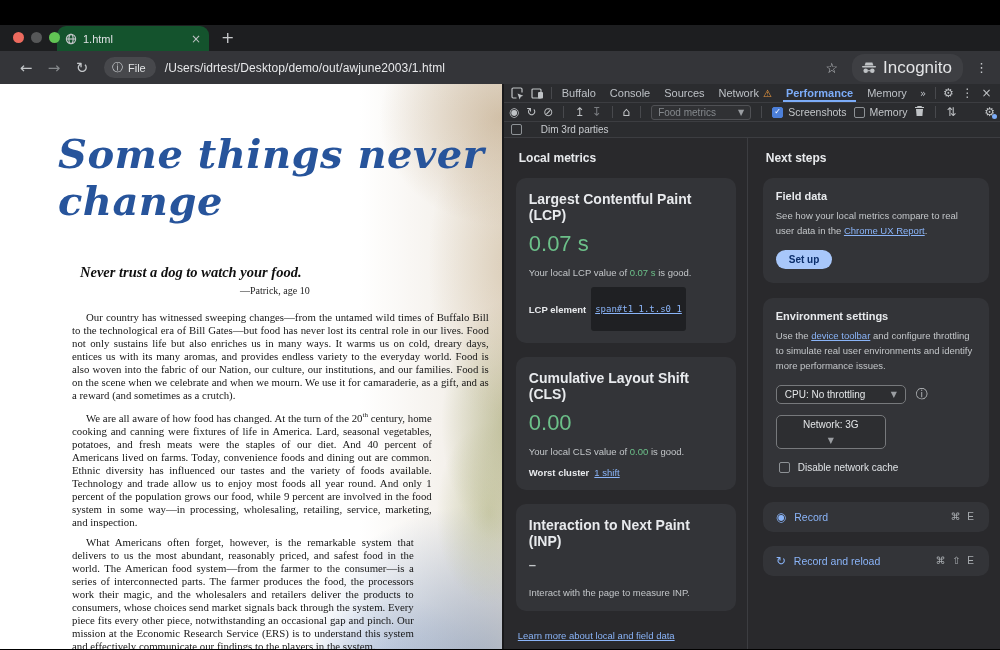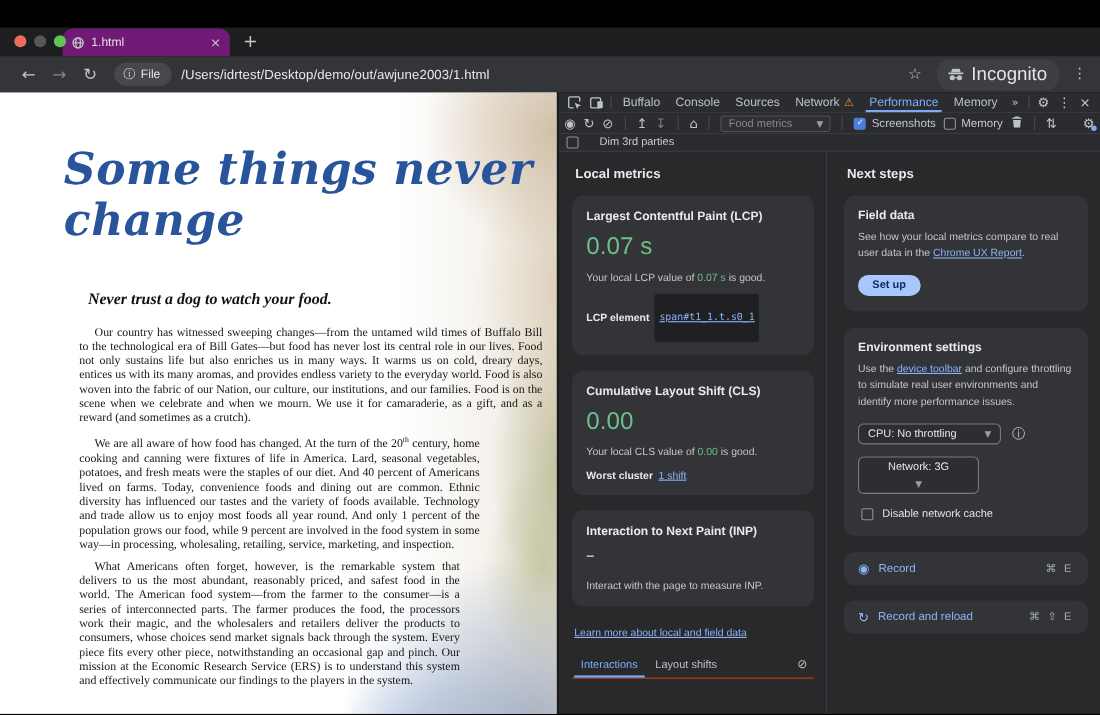--- a/index.html
+++ b/index.html
@@ -12,21 +12,21 @@
   #screen { position:relative; width:1000px; height:650px; }
 
   
   .mac-strip { height:25px; background:#000; }
   .tabstrip { height:26px; background:#1d1e20; display:flex; align-items:flex-end; position:relative; }
   .traffic { position:absolute; left:13px; top:7px; display:flex; gap:7px; }
   .tl { width:11px; height:11px; border-radius:50%; display:inline-block; }
   .tl.red { background:#ec6a5e; }
   .tl.gray { background:#565758; }
   .tl.green { background:#61c454; }
-  .tab { margin-left:57px; width:152px; height:25px; background:#701a75; border-radius:9px 9px 0 0;
+  .tab { margin-left:57px; width:152px; height:25px; background:#14532d; border-radius:9px 9px 0 0;
          display:flex; align-items:center; padding:0 8px; gap:6px; }
   .tab-title { font-size:11px; color:#dfe1e4; flex:1; }
   .tab-close { color:#bfc2c5; font-size:12px; line-height:1; cursor:default; }
   .newtab { margin-left:12px; margin-bottom:5px; color:#c6c8ca; font-size:16px; line-height:1; }
 
   .toolbar { height:33px; background:#343539; display:flex; align-items:center; padding:0 12px; gap:0; }
   .nav-ico { color:#c3c6c9; font-size:15px; width:28px; text-align:center; }
   .nav-ico.dim { color:#85888b; }
   .file-chip { margin-left:8px; background:#47484c; border-radius:11px; padding:3px 10px 3px 8px;
                display:flex; align-items:center; gap:5px; font-size:11px; color:#e2e4e6; }
@@ -69,21 +69,21 @@
 
   
   .devtools { flex:1; background:#29292c; display:flex; flex-direction:column; border-left:2px solid #19191b; }
   .ico { font-family:"DejaVu Sans", sans-serif; }
 
   .dt-tabbar { height:19px; background:#2b2c2f; border-bottom:1px solid #3c3d41; display:flex;
                align-items:stretch; font-size:11px; color:#bdc1c6; padding:0 4px; flex:none; }
   .dt-tabbar .dt-ico { width:20px; display:flex; align-items:center; justify-content:center; color:#c0c3c6; }
   .vsep { width:1px; height:12px; background:#48494d; align-self:center; margin:0 3px; }
   .dt-tab { padding:0 7px; display:flex; align-items:center; gap:4px; position:relative; }
-  .dt-tab.active { color:#7cacf8; }
+  .dt-tab.active { color:#7cacf8;font-weight:bold; }
   .dt-tab.active::after { content:""; position:absolute; left:4px; right:4px; bottom:0; height:2px; background:#7cacf8; }
   .warn { color:#e8973f; font-size:10px; }
   .more-tabs { padding:0 6px; display:flex; align-items:center; font-size:10px; }
   .tb-right { margin-left:auto; display:flex; align-items:center; }
   .tb-right .dt-ico { width:19px; font-size:12px; }
 
   .dt-toolbar { height:19px; background:#2b2c2f; border-bottom:1px solid #3c3d41; display:flex;
                 align-items:center; padding:0 5px; gap:7px; font-size:10.5px; color:#c3c6c9; flex:none; }
   .dt-toolbar .dt-ico { font-size:12px; color:#c0c3c6; line-height:1; }
   .dt-select { display:flex; align-items:center; justify-content:space-between; gap:6px;
@@ -102,21 +102,21 @@
 
   .dt-dimrow { height:16px; background:#2b2c2f; border-bottom:1px solid #3c3d41; display:flex;
                align-items:center; gap:19px; padding:0 7px; font-size:10px; color:#c9ccd0; flex:none; }
 
   .dt-main { flex:1; display:flex; overflow:hidden; }
   .col-metrics { width:244px; flex:none; border-right:1px solid #3c3d41; padding:13px 11px 0 12px; }
   .col-next { flex:1; padding:13px 11px 0 15px; }
   .dt-h2 { font-size:12px; font-weight:bold; color:#e8eaed; margin:0 0 13px 3px; }
 
   .metric-card { background:#333438; border-radius:10px; padding:11px 13px 12px; margin-bottom:14px; }
-  .metric-title { font-size:11px; font-weight:bold; color:#e8eaed; margin:2px 0 8px; }
+  .metric-title { font-size:14px; font-weight:bold; color:#e8eaed; margin:2px 0 8px; }
   .metric-value { font-size:22px; color:#6cc089; margin:0 0 9px; }
   .metric-value.empty { font-size:13px; color:#c3c6c9; font-weight:bold; margin:4px 0 14px; }
   .metric-desc { font-size:9.5px; color:#c3c6c9; margin:0; line-height:1.4; }
   .good { color:#6cc089; }
   .metric-elem { margin-top:8px; font-size:9.5px; font-weight:bold; color:#e8eaed;
                  display:flex; align-items:center; gap:5px; }
   .elem-chip { background:#1f2023; border-radius:3px; padding:17px 4px; font-weight:normal;
                font-family:"DejaVu Sans Mono", monospace; font-size:9px; color:#8ab4f8;
                text-decoration:underline; }
   .blue-link { color:#8ab4f8; text-decoration:underline; font-weight:normal; }
@@ -197,20 +197,21 @@
     </div>
     <span class="kebab ico">⋮</span>
   </div>
 
   <div class="content">
 
     <div class="page">
       <div class="page-photo"></div>
       <h1 class="page-title">Some things never change</h1>
       <p class="quote">Never trust a dog to watch your food.</p>
+      <p class="attrib">—Patrick, age 10</p>
       <p class="body-par p1">Our country has witnessed sweeping changes—from the untamed wild times of Buffalo Bill to the technological era of Bill Gates—but food has never lost its central role in our lives. Food not only sustains life but also enriches us in many ways. It warms us on cold, dreary days, entices us with its many aromas, and provides endless variety to the everyday world. Food is also woven into the fabric of our Nation, our culture, our institutions, and our families. Food is on the scene when we celebrate and when we mourn. We use it for camaraderie, as a gift, and as a reward (and sometimes as a crutch).</p>
       <p class="body-par p2"><span>We are all aware of how food has changed. At the turn of the 20</span><sup>th</sup><span> century, home cooking and canning were fixtures of life in America. Lard, seasonal vegetables, potatoes, and fresh meats were the staples of our diet. And 40 percent of Americans lived on farms. Today, convenience foods and dining out are common. Ethnic diversity has influenced our tastes and the variety of foods available. Technology and trade allow us to enjoy most foods all year round. And only 1 percent of the population grows our food, while 9 percent are involved in the food system in some way—in processing, wholesaling, retailing, service, marketing, and inspection.</span></p>
       <p class="body-par p3">What Americans often forget, however, is the remarkable system that delivers to us the most abundant, reasonably priced, and safest food in the world. The American food system—from the farmer to the consumer—is a series of interconnected parts. The farmer produces the food, the processors work their magic, and the wholesalers and retailers deliver the products to consumers, whose choices send market signals back through the system. Every piece fits every other piece, notwithstanding an occasional gap and pinch. Our mission at the Economic Research Service (ERS) is to understand this system and effectively communicate our findings to the players in the system.</p>
 
     </div>
 
     <div class="devtools">
 
       <div class="dt-tabbar">
         <span class="dt-ico">

